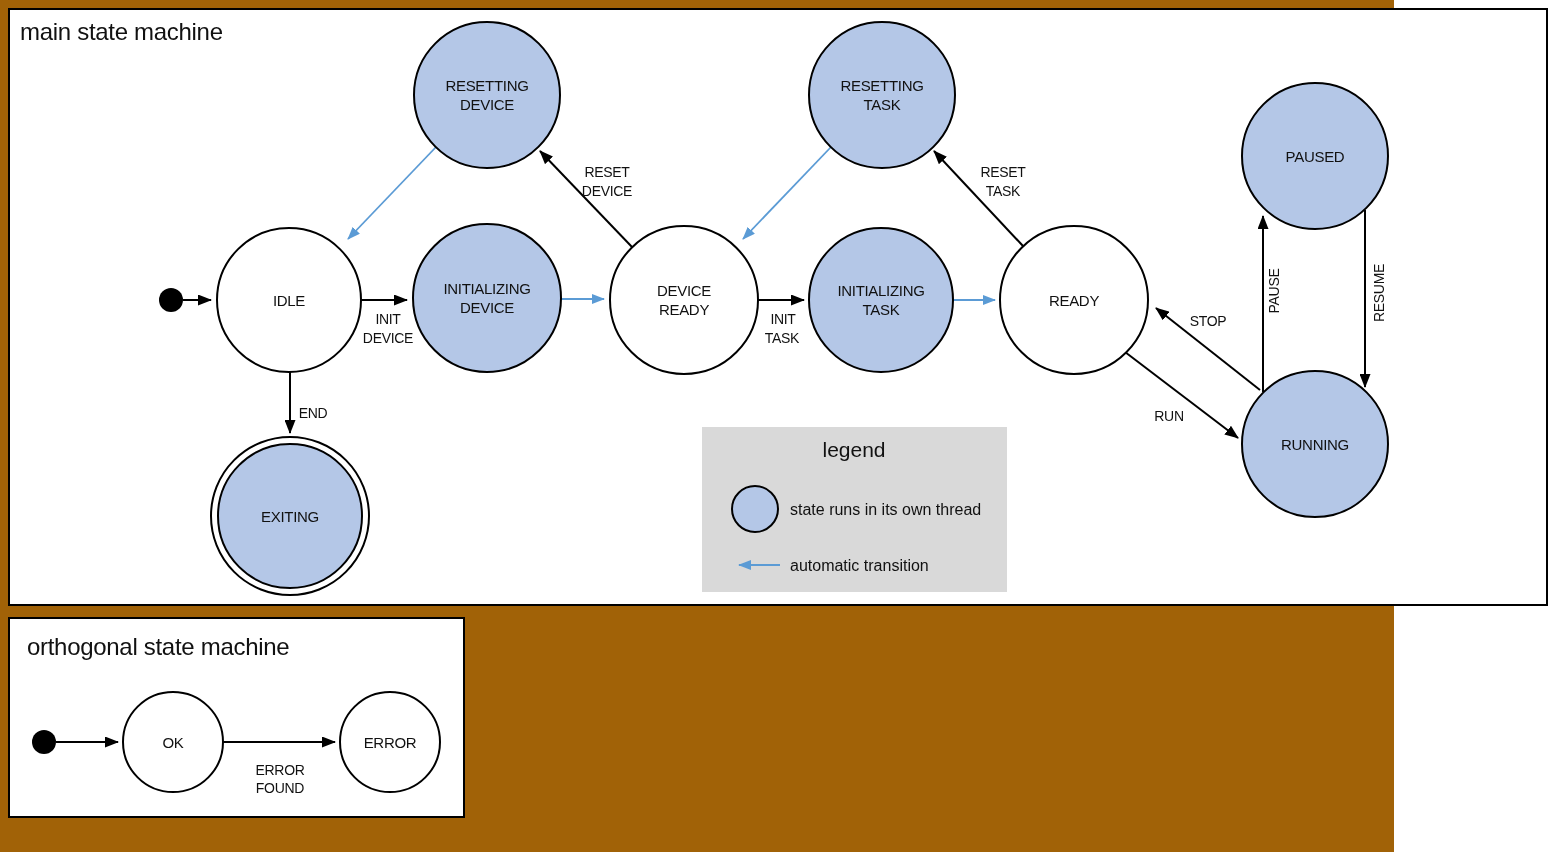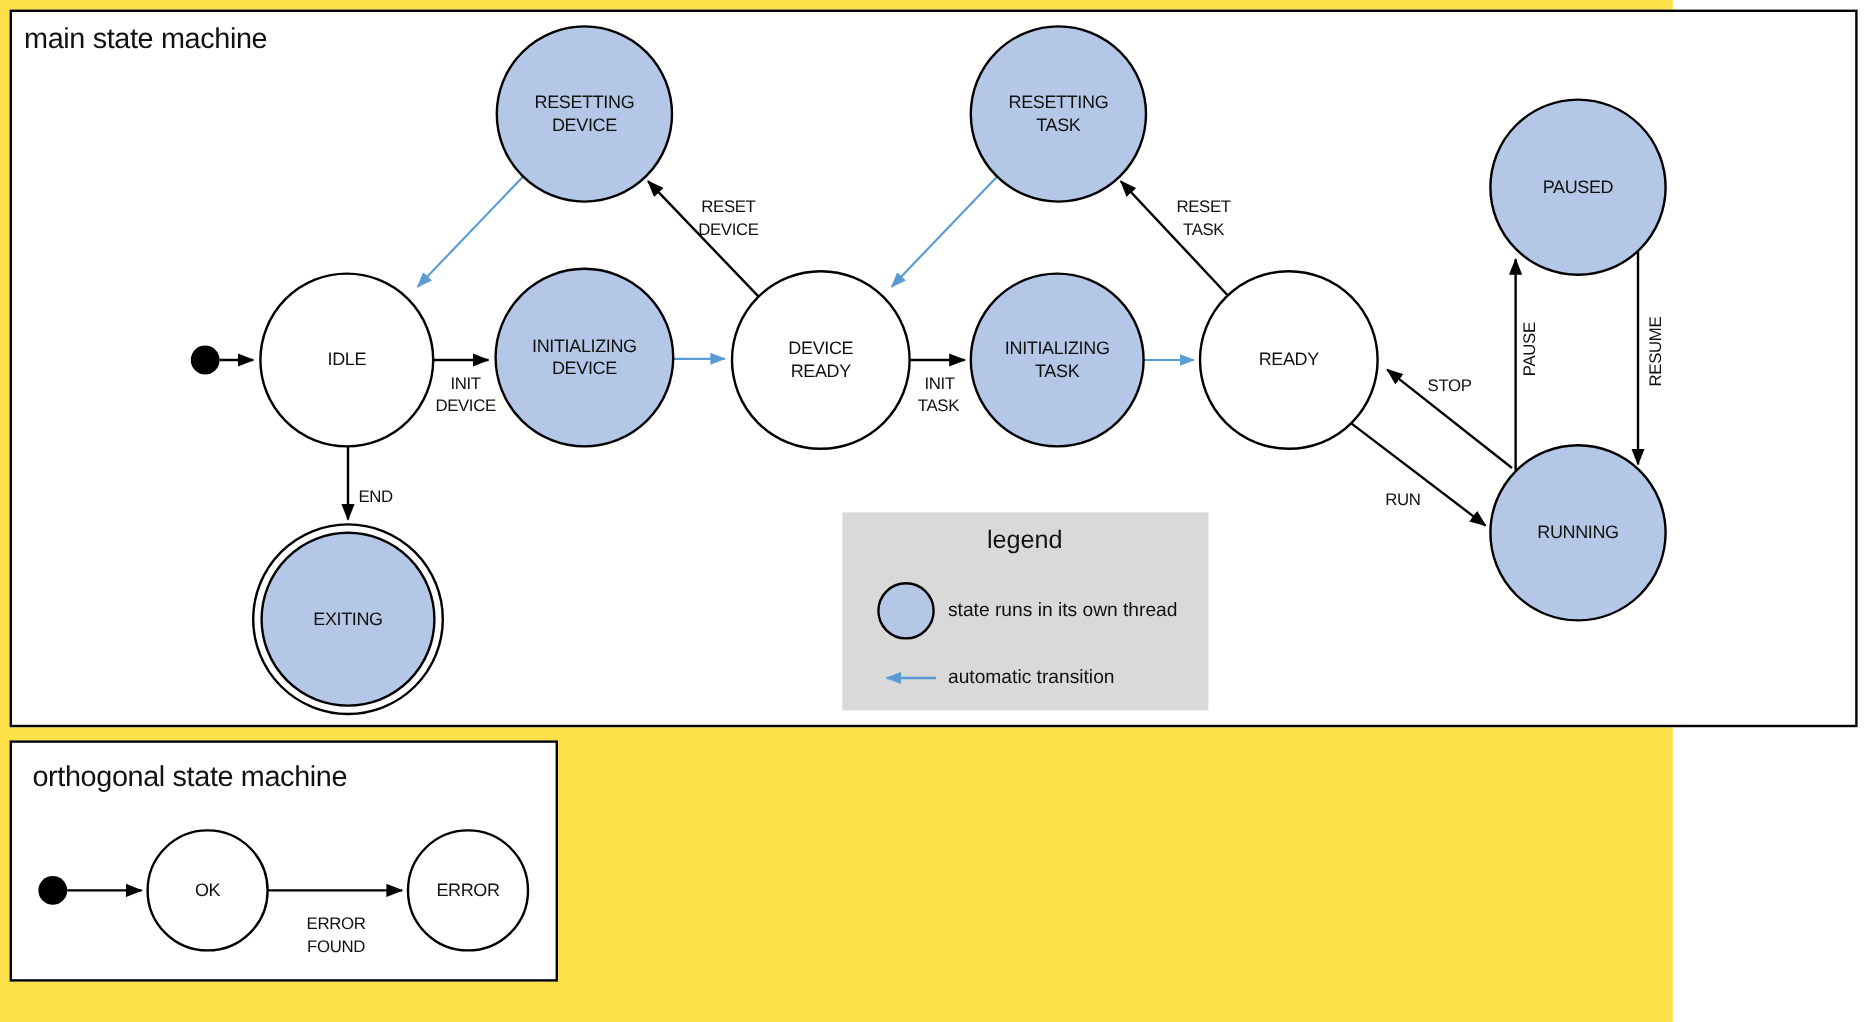--- a/index.html
+++ b/index.html
@@ -7,21 +7,21 @@
     padding: 0;
     background: #ffffff;
     width: 1555px;
     height: 852px;
     font-family: "Liberation Sans", "DejaVu Sans", sans-serif;
   }
   .canvas {
     position: relative;
     width: 1394px;
     height: 852px;
-    background: #fde047;
+    background: #a16207;
   }
   .panel {
     position: absolute;
     border: 2px solid #000000;
     background: #ffffff;
   }
   #main-panel   { left: 8px; top: 8px;   width: 1536px; height: 594px; }
   #ortho-panel  { left: 8px; top: 617px; width: 453px;  height: 197px; }
   svg { display: block; }
   text {

